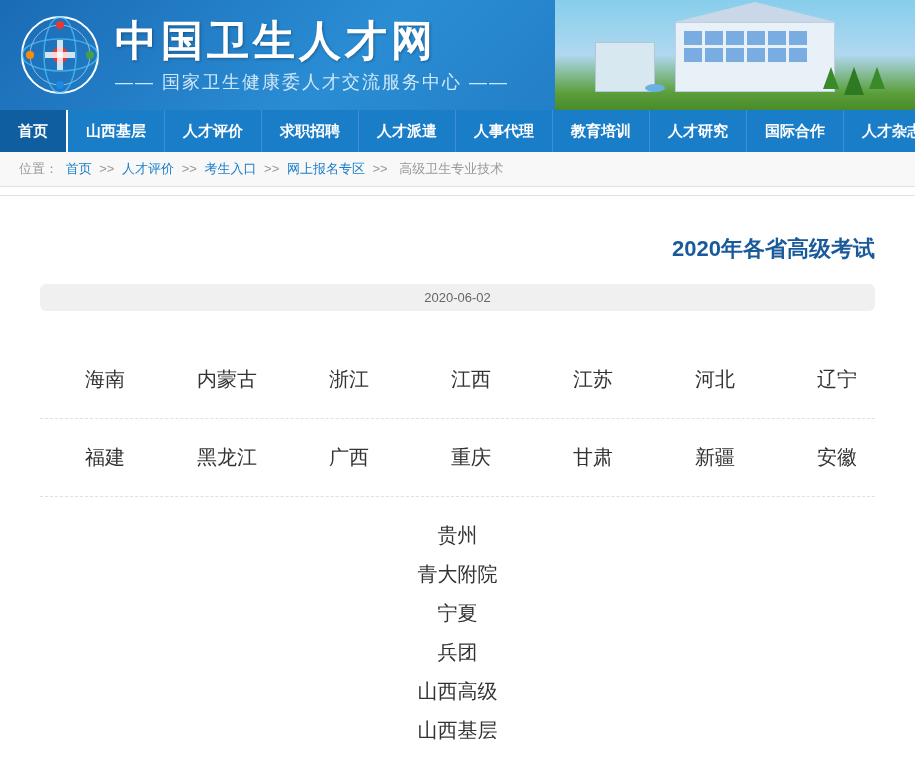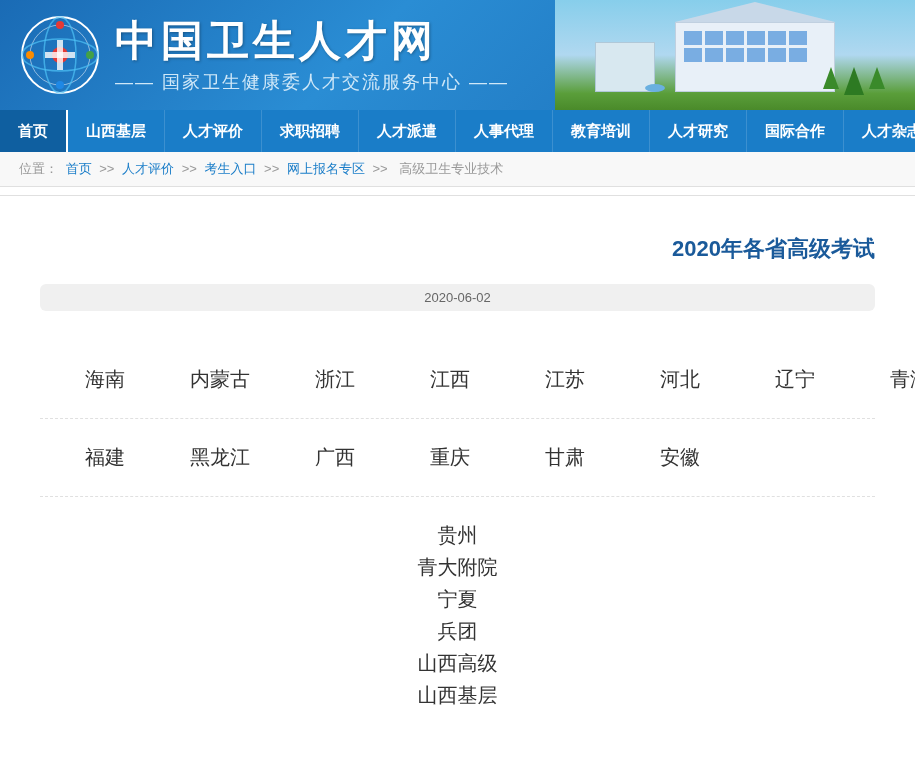--- a/index.html
+++ b/index.html
@@ -157,21 +157,21 @@
       margin-bottom: 30px;
       border-radius: 6px;
     }
     .province-row {
       display: flex;
       align-items: center;
       padding: 25px 10px;
       border-bottom: 1px dashed #e0e0e0;
       flex-wrap: nowrap;
       justify-content: flex-start;
-      gap: 5px;
+      gap: 12px;
     }
     .province-item {
       font-size: 20px;
       color: #333;
       cursor: pointer;
       min-width: 110px;
       text-align: center;
       text-decoration: none;
     }
     .province-item.wide {
@@ -284,20 +284,21 @@
     <a class="province-item">辽宁</a>
     <a class="province-item">青海</a>
   </div>
 
   <div class="province-row">
     <a class="province-item">福建</a>
     <a class="province-item">黑龙江</a>
     <a class="province-item">广西</a>
     <a class="province-item">重庆</a>
     <a class="province-item">甘肃</a>
+    <a class="province-item">新疆</a>
     <a class="province-item">安徽</a>
   </div>
 
   <div class="province-row" style="border-bottom: none; flex-direction: column;">
     <a class="province-item">贵州</a>
     <a class="province-item">青大附院</a>
     <a class="province-item">宁夏</a>
     <a class="province-item">兵团</a>
     <a class="province-item wide">山西高级</a>
     <a class="province-item wide">山西基层</a>

